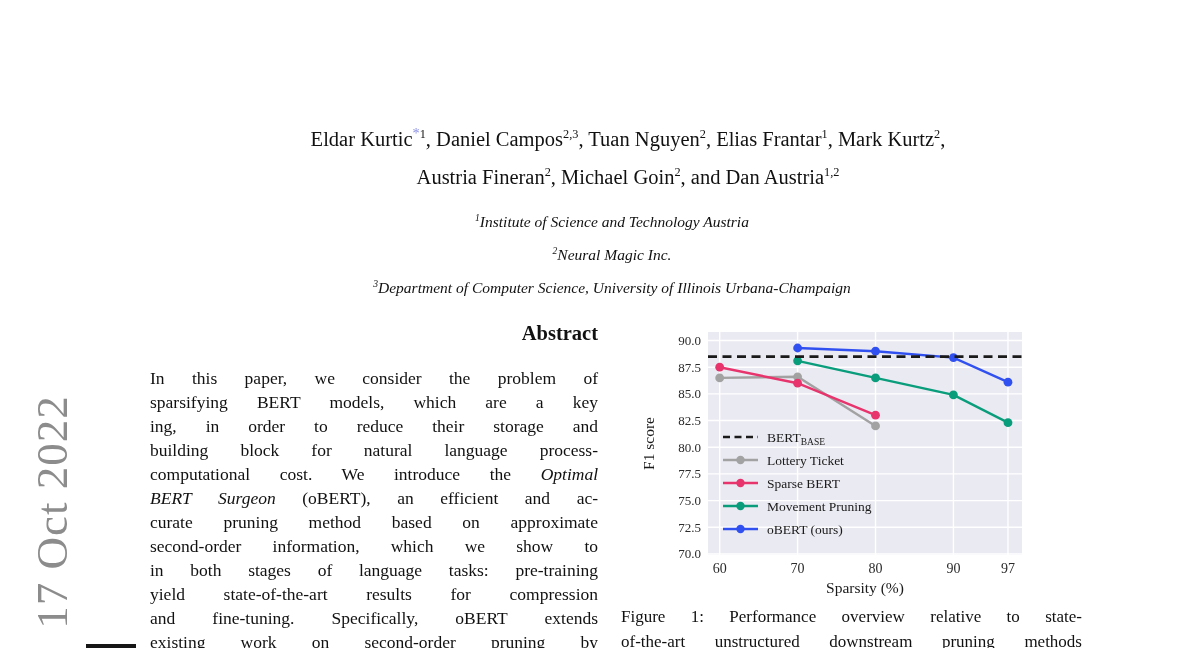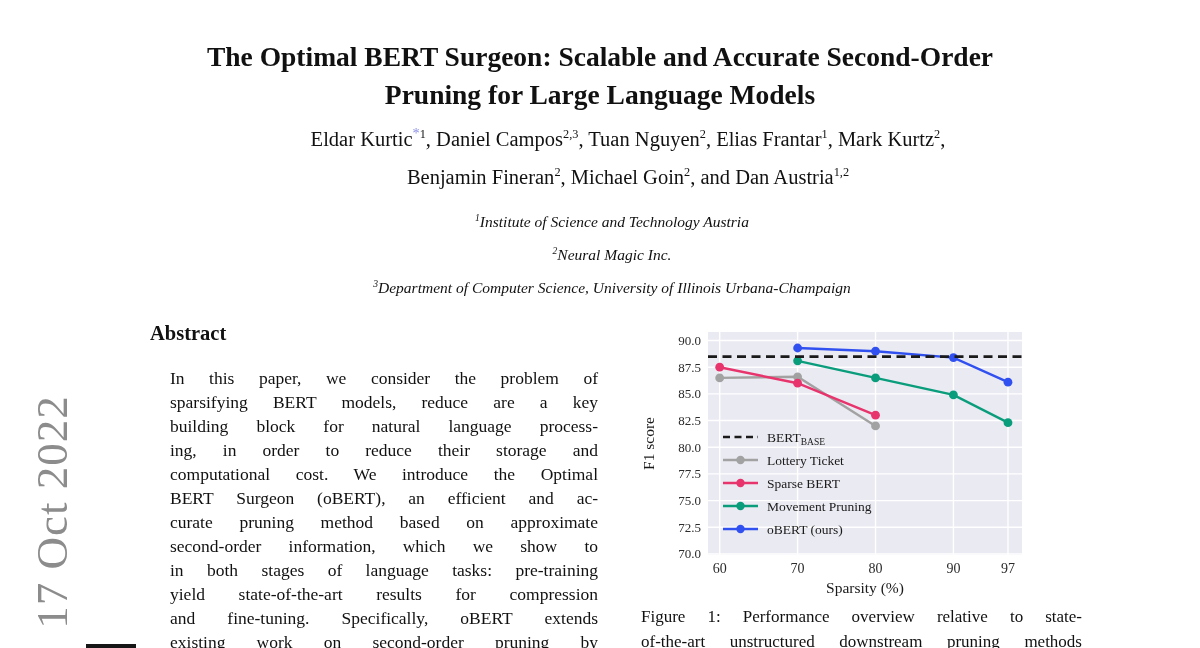--- a/index.html
+++ b/index.html
@@ -19,62 +19,58 @@
     font-weight:bold;font-size:27.5px;line-height:38px;}
   .authors{position:absolute;left:0;top:117px;width:1200px;text-align:center;
     font-size:20.5px;line-height:33px;margin-left:28px;}
   .authors sup{font-size:60%;}
   .star{color:#8b90e6;font-size:70%;vertical-align:super;}
   .affils{position:absolute;left:12px;top:203px;width:1200px;text-align:center;
     font-style:italic;font-size:15.5px;line-height:29px;}
   .affils sup{font-size:62%;}
   
   .abstract-heading{position:absolute;left:150px;top:322px;width:448px;
-    text-align:left;font-weight:bold;font-size:20.5px;}
+    text-align:right;font-weight:bold;font-size:20.5px;}
   .abstract-body{position:absolute;left:150px;top:366px;width:448px;
     font-size:17.5px;}
   .jline{text-align:justify;text-align-last:justify;height:24px;line-height:24px;
-    overflow:visible;white-space:normal;margin-left:20px;}
-  .jline .it{}
+    overflow:visible;white-space:normal;}
+  .jline .it{font-style:italic;}
   
   .figure-chart{position:absolute;left:640px;top:318px;width:405px;height:282px;}
   .figure-caption{position:absolute;left:621px;top:604px;width:461px;font-size:17px;}
   .figure-caption .jline{height:25px;line-height:25px;}
 </style>
 </head>
 <body>
 
 <div class="page">
 
   <div class="arxiv-date">17 Oct 2022</div>
   <div class="arxiv-sliver"></div>
 
-  <div class="title" id="title-mount">
-      <div>The Optimal BERT Surgeon: Scalable and Accurate Second-Order</div>
-      <div>Pruning for Large Language Models</div>
-    </div>
 
   <div class="authors" id="authors-mount">
       <div><span>Eldar Kurtic</span><span class="star">*</span><sup>1</sup><span>, Daniel Campos</span><sup>2,3</sup><span>, Tuan Nguyen</span><sup>2</sup><span>, Elias Frantar</span><sup>1</sup><span>, Mark Kurtz</span><sup>2</sup><span>,</span></div>
-      <div><span>Benjamin Fineran</span><sup>2</sup><span>, Michael Goin</span><sup>2</sup><span>, and Dan Austria</span><sup>1,2</sup></div>
+      <div><span>Austria Fineran</span><sup>2</sup><span>, Michael Goin</span><sup>2</sup><span>, and Dan Austria</span><sup>1,2</sup></div>
     </div>
 
   <div class="affils" id="affils-mount">
       <div><sup>1</sup>Institute of Science and Technology Austria</div>
       <div><sup>2</sup>Neural Magic Inc.</div>
       <div><sup>3</sup>Department of Computer Science, University of Illinois Urbana-Champaign</div>
     </div>
 
   <div class="abstract-heading">Abstract</div>
 
   <div class="abstract-body" id="abstract-mount">
       <div class="jline"><span>In this paper, we consider the problem of</span></div>
-      <div class="jline"><span>sparsifying BERT models, reduce are a key</span></div>
+      <div class="jline"><span>sparsifying BERT models, which are a key</span></div>
+      <div class="jline"><span>ing, in order to reduce their storage and</span></div>
       <div class="jline"><span>building block for natural language process-</span></div>
-      <div class="jline"><span>ing, in order to reduce their storage and</span></div>
       <div class="jline"><span>computational cost. We introduce the </span><span class="it">Optimal</span></div>
       <div class="jline"><span class="it">BERT Surgeon</span><span> (oBERT), an efficient and ac-</span></div>
       <div class="jline"><span>curate pruning method based on approximate</span></div>
       <div class="jline"><span>second-order information, which we show to</span></div>
       <div class="jline"><span>in both stages of language tasks: pre-training</span></div>
       <div class="jline"><span>yield state-of-the-art results for compression</span></div>
       <div class="jline"><span>and fine-tuning. Specifically, oBERT extends</span></div>
       <div class="jline"><span>existing work on second-order pruning by</span></div>
     </div>
 

